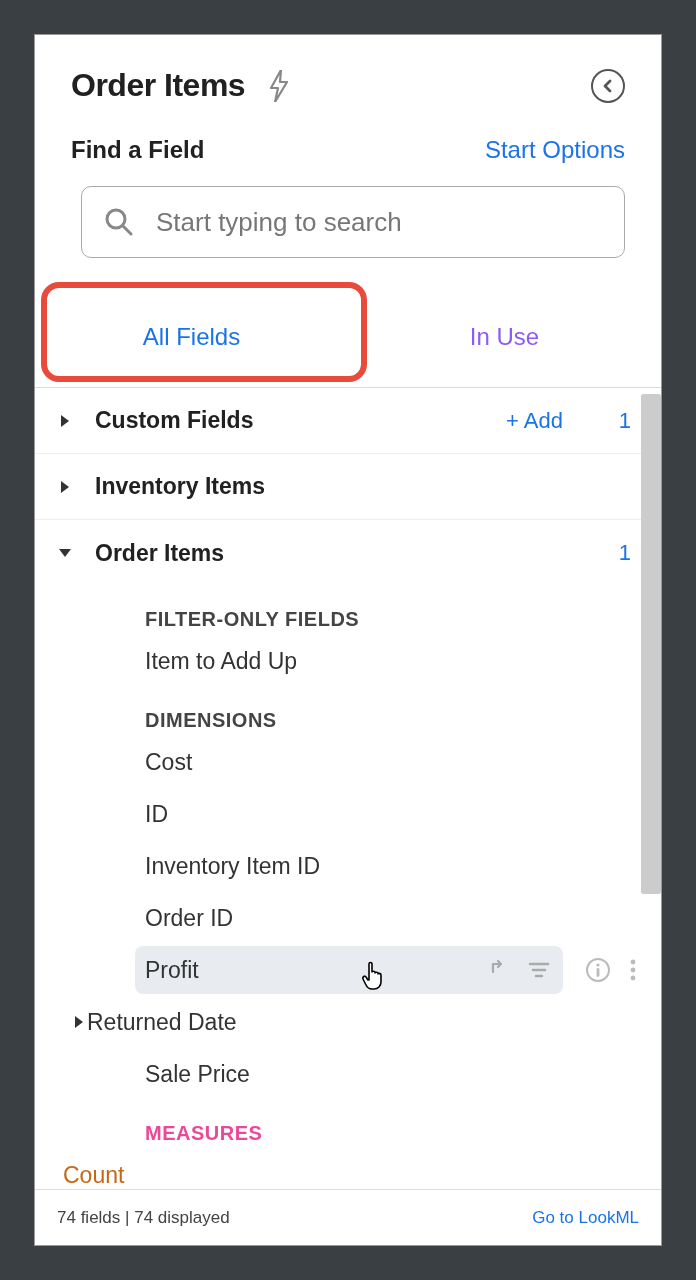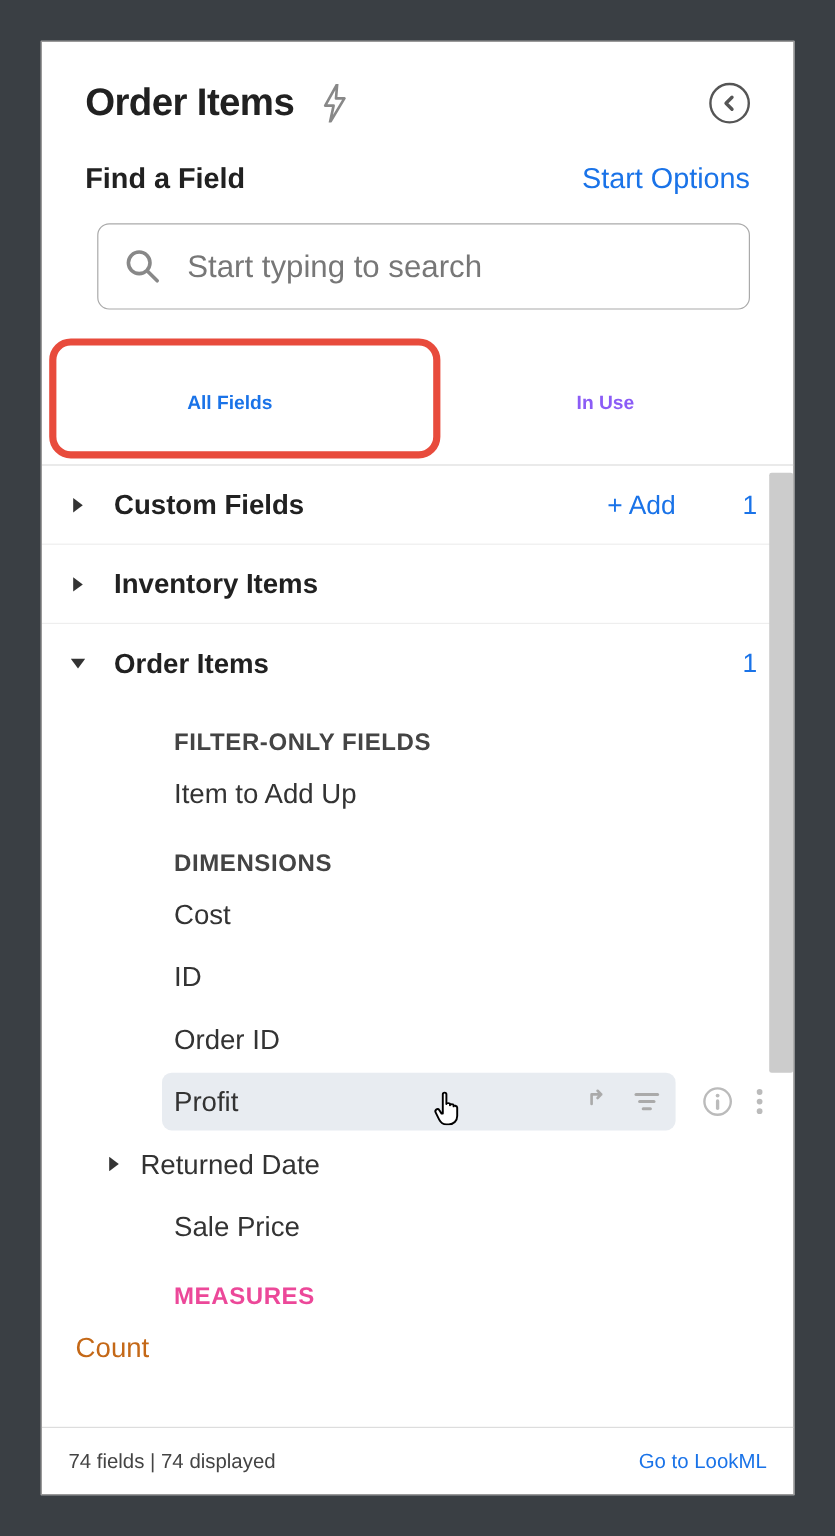--- a/index.html
+++ b/index.html
@@ -76,22 +76,22 @@
     display: flex;
     height: 102px;
     border-bottom: 1px solid #ddd;
     position: relative;
   }
   .tab {
     flex: 1;
     display: flex;
     align-items: center;
     justify-content: center;
-    font-size: 16px;
-    font-weight: 700;
+    font-size: 24px;
+    font-weight: 400;
     cursor: pointer;
   }
   .tab.active { color: #1a73e8; }
   .tab:not(.active) { color: #8b5cf6; }
   .tab-highlight {
     position: absolute;
     left: 6px;
     top: -4px;
     width: 326px;
     height: 100px;
@@ -159,21 +159,21 @@
     height: 52px;
     display: flex;
     align-items: center;
     padding-left: 110px;
     padding-right: 28px;
     font-size: 23px;
     color: #333;
     cursor: pointer;
     position: relative;
   }
-  .field-row.expandable { padding-left: 52px; gap: 14px; }
+  .field-row.expandable { padding-left: 36px; }
   .field-row.expandable .tri { width: 16px; }
   .field-row.measure { color: #c46817; padding-left: 28px; }
   .field-pill {
     position: absolute;
     left: 100px;
     right: 98px;
     top: 2px;
     bottom: 2px;
     background: #e8ecf1;
     border-radius: 8px;
@@ -302,20 +302,23 @@
     <div class="field-row">
         <span>Item to Add Up</span>
       </div>
 
     <div class="section-label">DIMENSIONS</div>
     <div class="field-row">
         <span>Cost</span>
       </div>
     <div class="field-row">
         <span>ID</span>
+      </div>
+    <div class="field-row">
+        <span>Inventory Item ID</span>
       </div>
     <div class="field-row">
         <span>Order ID</span>
       </div>
 
     <div class="field-row hovered" style="position:relative;">
       <div class="field-pill"></div>
       <span style="z-index:1;">Profit</span>
       <div class="pill-icons" style="z-index:1;">
         <span>

